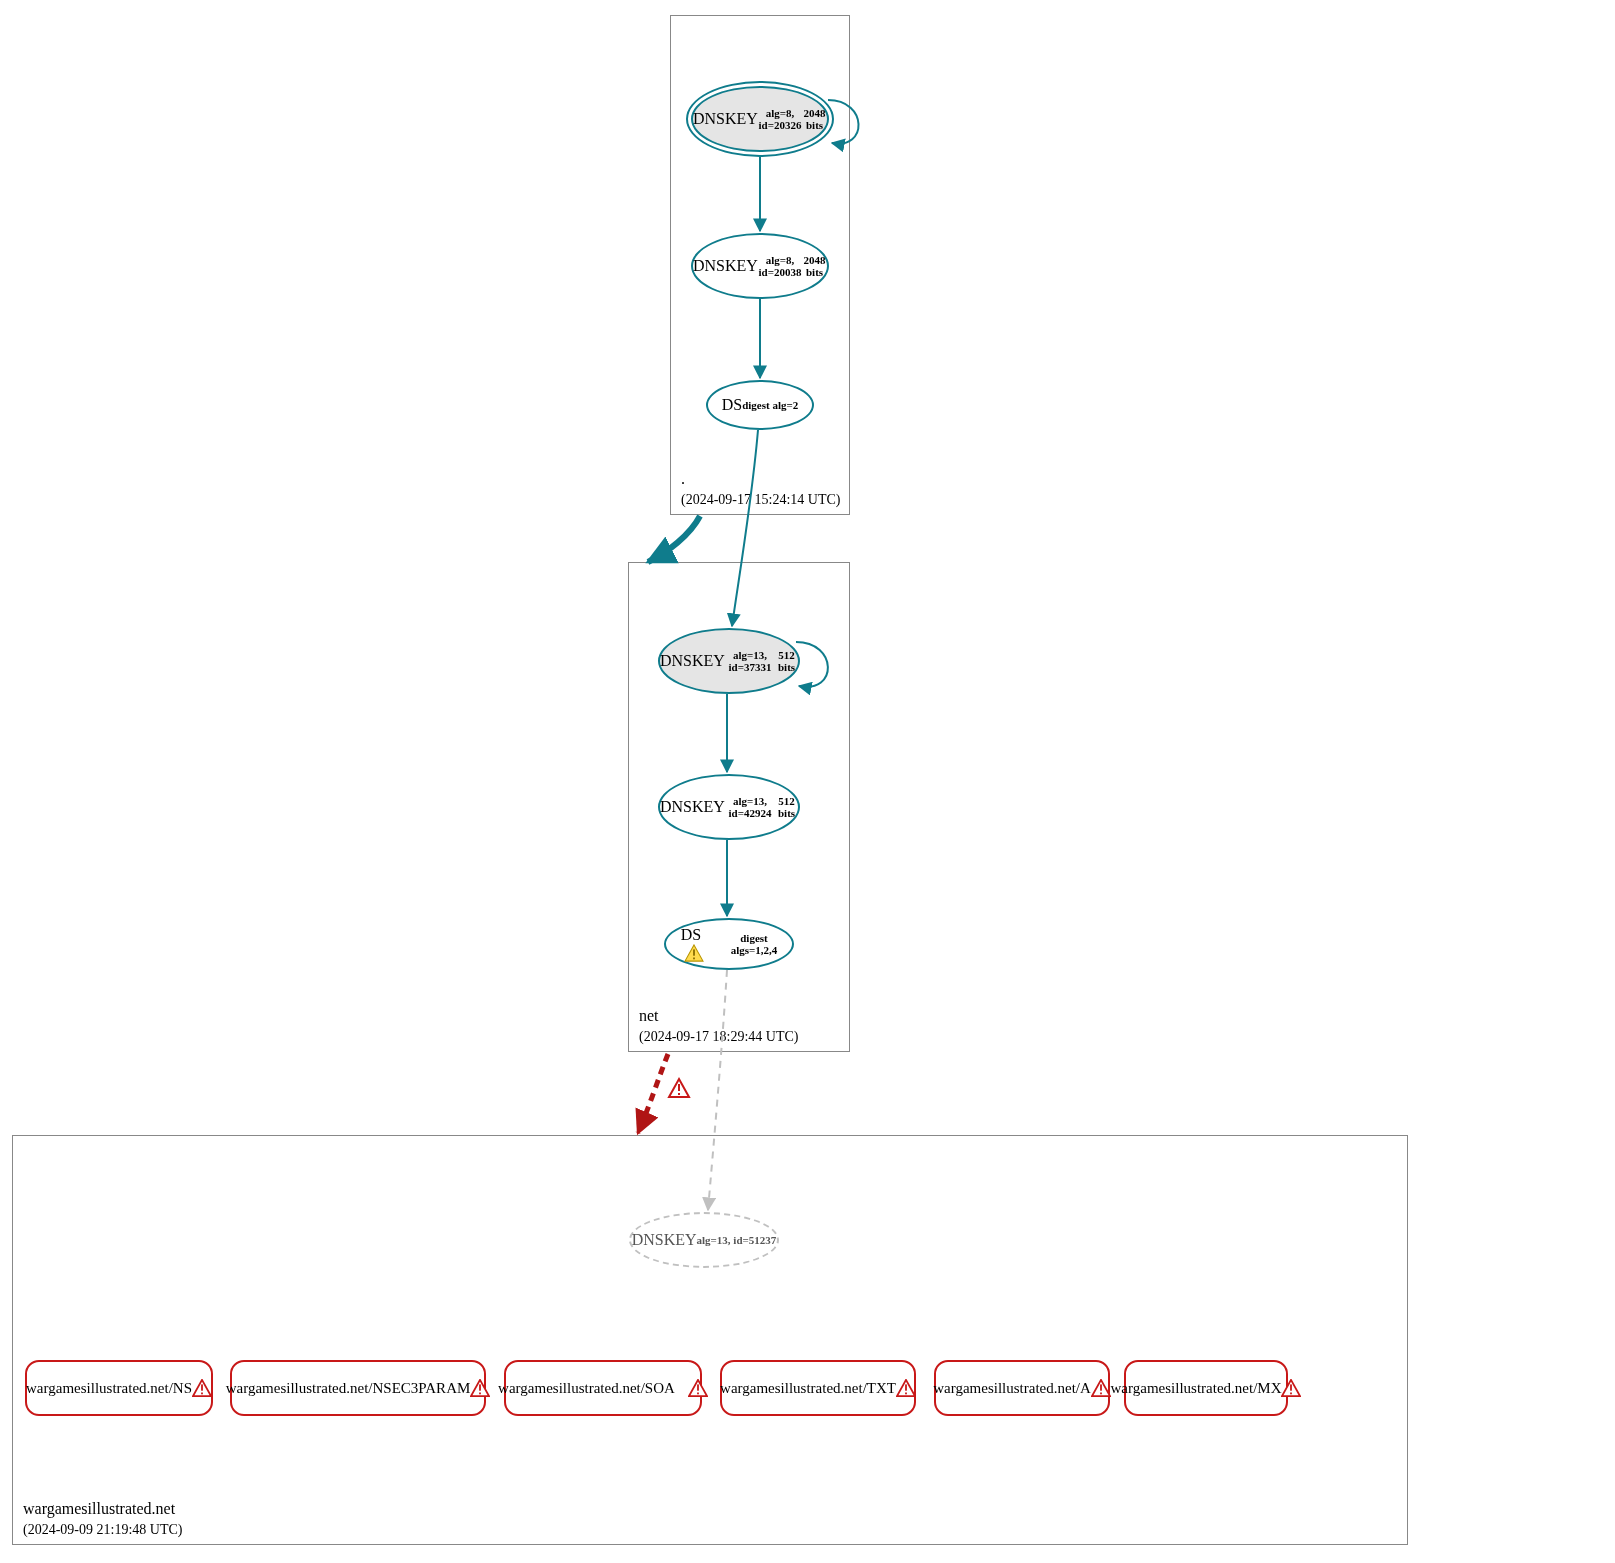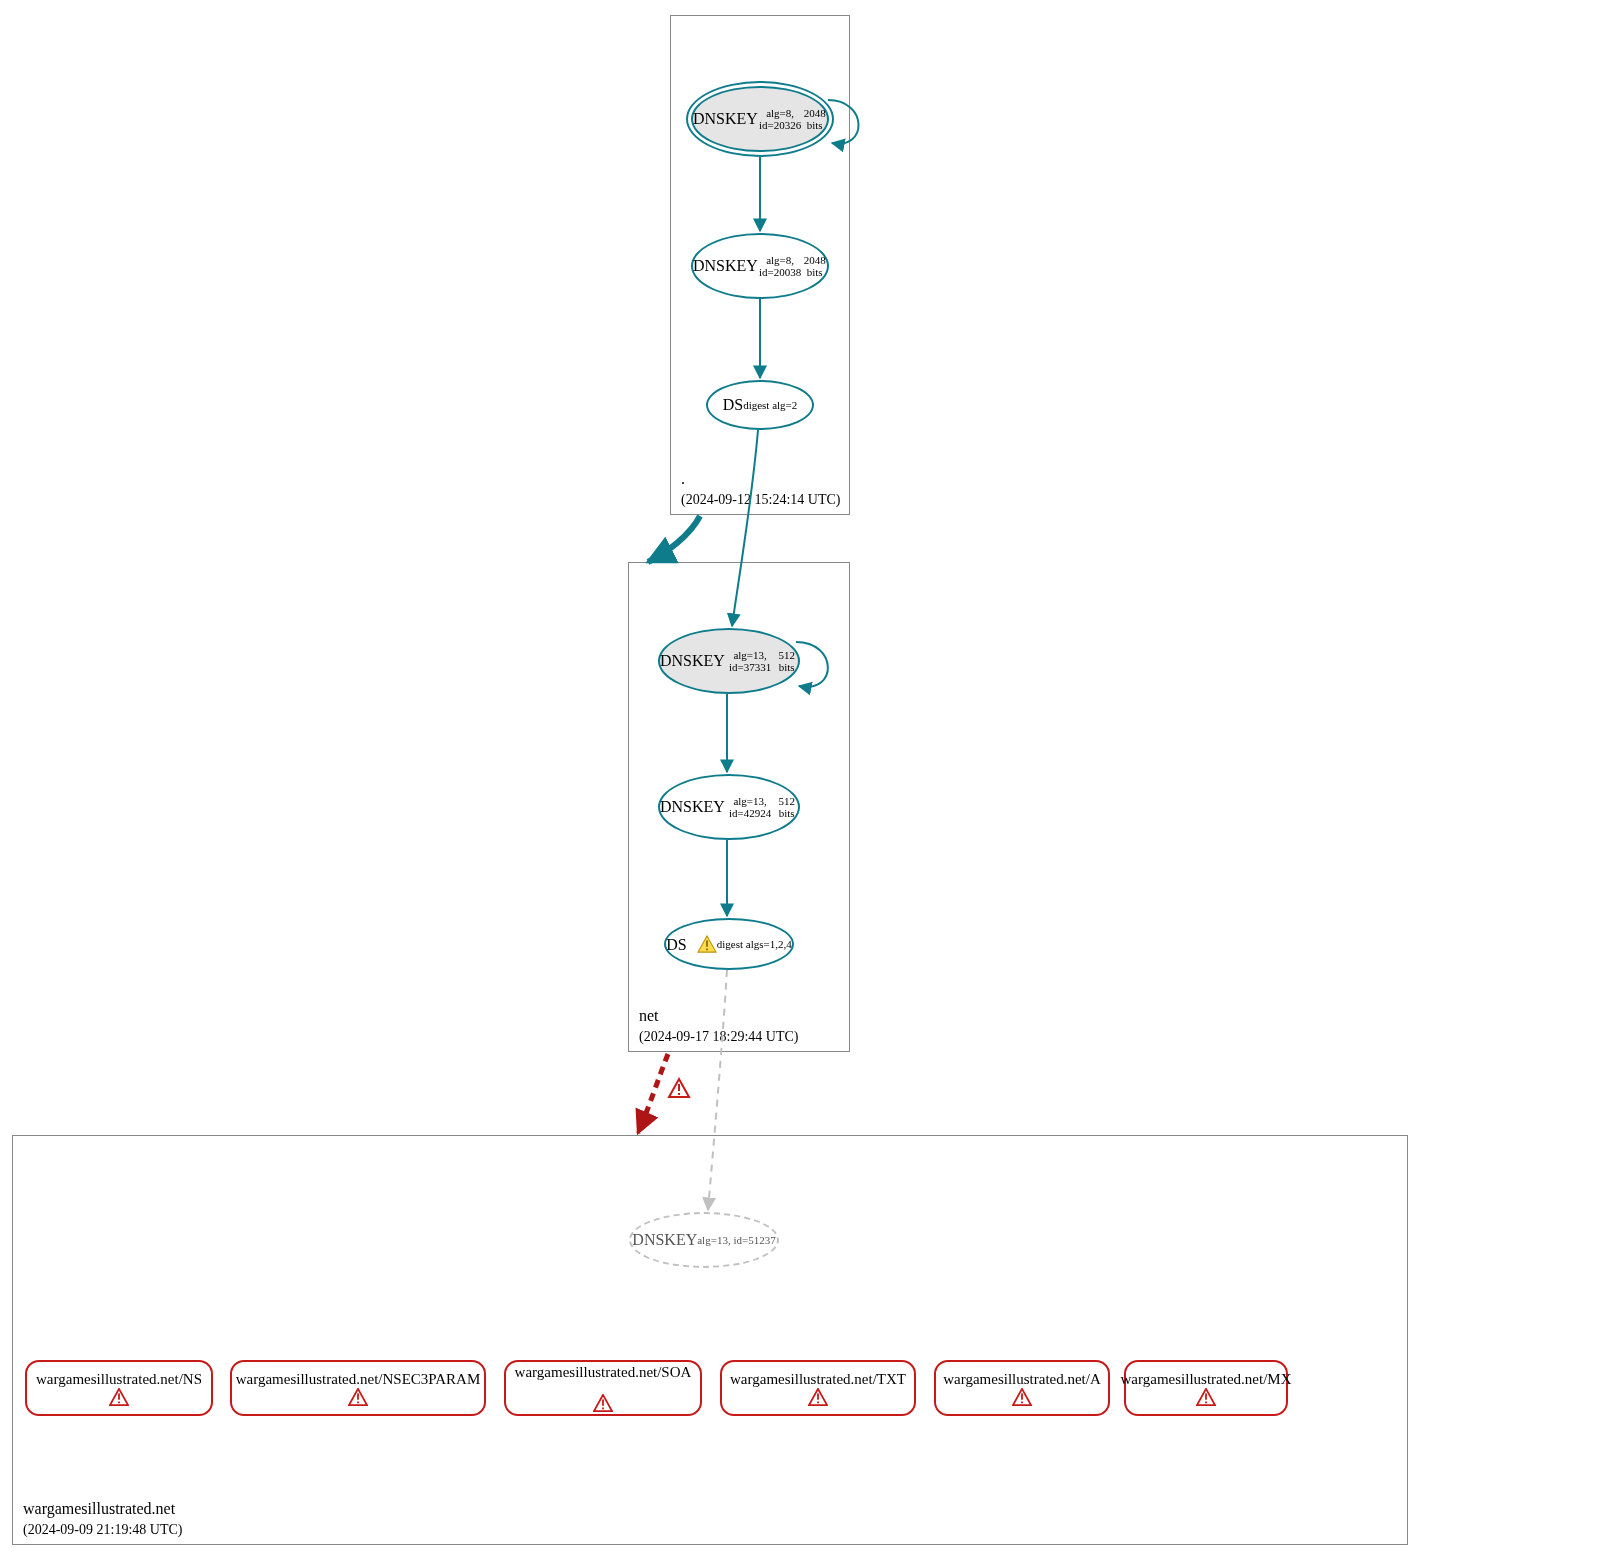--- a/index.html
+++ b/index.html
@@ -36,38 +36,37 @@
     align-items: center;
     justify-content: center;
     box-sizing: border-box;
     border: 2px solid #0f7c8c;
     background: #fff;
   }
   .node.key {
     background: #e5e5e5;
   }
   .node .title { font-size: 16px; line-height: 1.1; }
-  .node .sub   { font-size: 11px; line-height: 1.1; }
+  .node .sub   { font-size: 11px; line-height: 1.1; font-weight: bold; }
   .node.dashed { border-style: dashed; border-color: #c0c0c0; background: transparent; }
   .double-ring {
     position: absolute;
     border-radius: 50%;
     border: 2px solid #0f7c8c;
     box-sizing: border-box;
     pointer-events: none;
   }
   .rr {
     position: absolute;
     border: 2px solid #c81818;
     border-radius: 14px;
     background: #fff;
     text-align: center;
     box-sizing: border-box;
     display: flex;
-    flex-direction: column;
     align-items: center;
     justify-content: center;
     font-size: 15px;
   }
   .warn-tri {
     width: 20px; height: 18px;
     display: inline-block;
     position: relative;
   }
   .warn-tri svg { display:block; }
@@ -79,21 +78,21 @@
     width: 1615px;
     height: 1563px;
     pointer-events: none;
   }
 </style>
 </head>
 <body>
 
 <div class="zone-box" style="left:670px; top:15px; width:180px; height:500px;">
   <span class="zone-label" style="bottom:26px;">.</span>
-  <span class="zone-time" style="bottom:6px;">(2024-09-12 15:24:14 UTC)</span>
+  <span class="zone-time" style="bottom:6px;">(2024-09-17 15:24:14 UTC)</span>
 </div>
 
 <div class="double-ring" style="left:686px; top:81px; width:148px; height:76px;"></div>
 <div class="node key" style="left:691px; top:86px; width:138px; height:66px;">
   <div class="title">DNSKEY</div>
   <div class="sub">alg=8, id=20326</div>
   <div class="sub">2048 bits</div>
 </div>
 
 <div class="node" style="left:691px; top:233px; width:138px; height:66px;">

